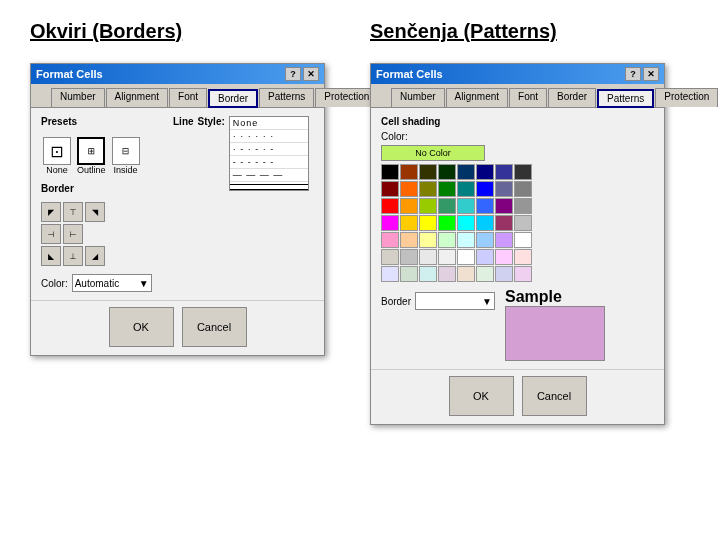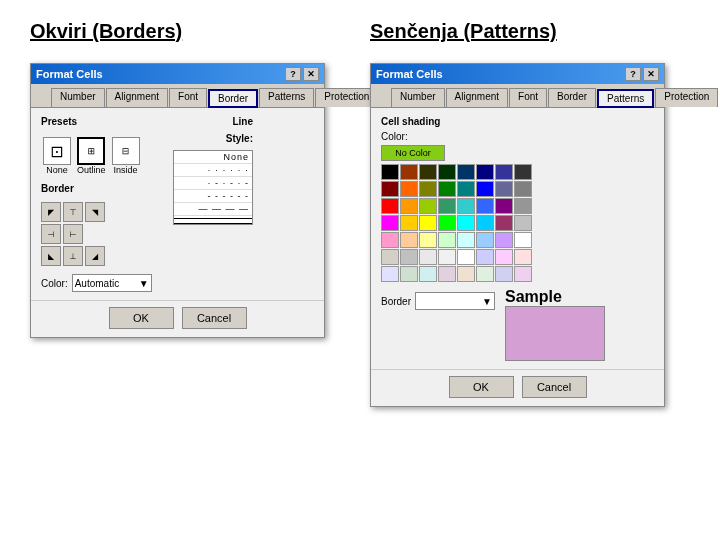--- a/index.html
+++ b/index.html
@@ -228,21 +228,21 @@
     .dialog-footer {
       display: flex;
       justify-content: center;
       gap: 8px;
       padding: 6px 8px 8px;
       border-top: 1px solid #ccc;
     }
 
     .footer-btn {
       width: 65px;
-      height: 22px;
+      height: 40px;
       border: 1px solid #888;
       background: #d4d0c8;
       font-size: 11px;
       cursor: pointer;
       display: flex;
       align-items: center;
       justify-content: center;
     }
 
     
@@ -263,24 +263,24 @@
       margin-bottom: 2px;
     }
 
     .color-cell {
       width: 18px;
       height: 16px;
       border: 1px solid #999;
     }
 
     .no-color-btn {
-      width: 64px;
+      width: 104px;
       height: 16px;
       border: 1px solid #888;
-      background: #84cc16;
+      background: #bef264;
       font-size: 9px;
       display: flex;
       align-items: center;
       justify-content: center;
     }
 
     .sample-label {
       font-size: 16px;
       font-weight: bold;
       align-self: flex-end;
@@ -384,21 +384,21 @@
 
             <div class="color-row">
               <span class="color-label">Color:</span>
               <div class="color-dropdown">
                 <span>Automatic</span>
                 <span>▼</span>
               </div>
             </div>
           </div>
 
-          <div style="display:flex; flex-direction:column; gap:4px;text-align:right;">
+          <div style="display:flex; flex-direction:row; gap:4px;">
             <div class="line-style-label">Line</div>
             <div class="line-style-label">Style:</div>
             <div class="line-list">
               <div class="line-item">None</div>
               <div class="line-item">· · · · · ·</div>
               <div class="line-item">· - · - · -</div>
               <div class="line-item">- - - - - -</div>
               <div class="line-item">— — — —</div>
               <div class="line-item" style="border-bottom:1px solid #000;"></div>
               <div class="line-item" style="border-bottom:2px solid #000; margin-top:2px;"></div>

